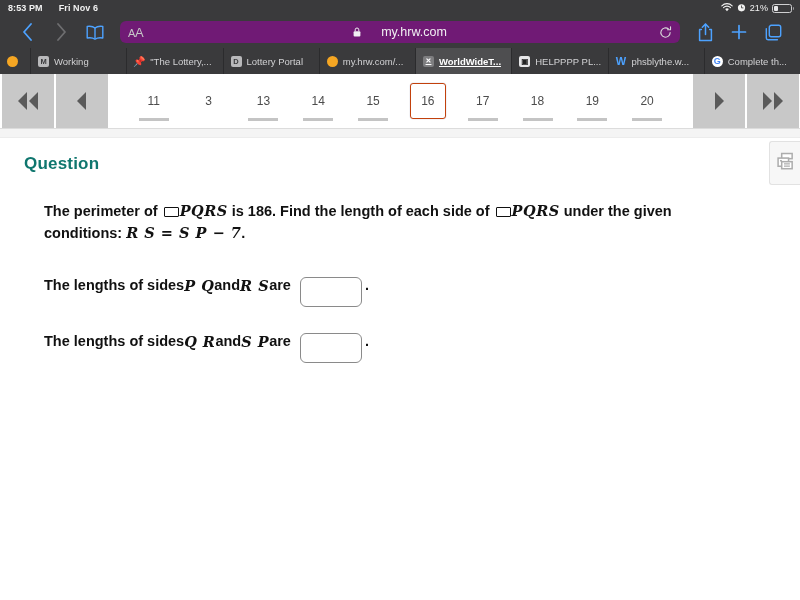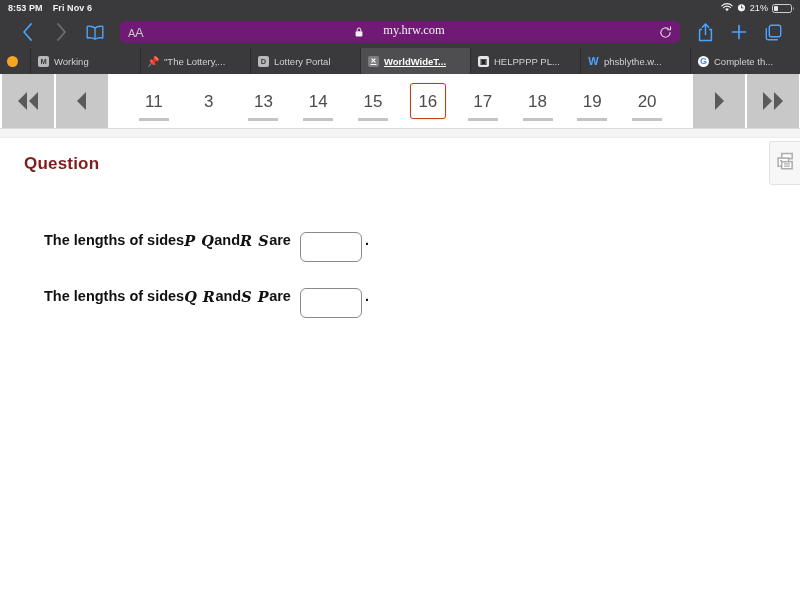--- a/index.html
+++ b/index.html
@@ -20,21 +20,21 @@
     height: 16px;
     background: #3a3a3c;
     display: flex;
     align-items: center;
     padding: 0 8px;
     color: #f2f2f2;
     font-size: 9px;
     font-weight: bold;
     letter-spacing: 0.1px;
   }
-  .status-left { display: flex; align-items: center; gap: 10px; }
+  .status-left { display: flex; align-items: center; gap: 16px; }
   .status-right {
     margin-left: auto;
     display: flex;
     align-items: center;
     gap: 4px;
   }
   .wifi-icon { display: block; }
   .alarm-icon { display: block; }
   .batt-pct { font-size: 9px; font-weight: normal; }
   .batt-shell {
@@ -91,24 +91,24 @@
     color: #c6c6c8;
     font-size: 11px;
     letter-spacing: -0.3px;
     flex: none;
   }
   .aa-label .big { font-size: 13px; }
   .addr-center {
     position: absolute;
     left: 0; right: 0;
     display: flex;
+    align-items: center;
     justify-content: center;
     gap: 20px;
     pointer-events: none;
-    font-family: Liberation Serif, serif;
   }
   .addr-text {
     color: #f0f0f2;
     font-size: 12.5px;
   }
   .reload-btn {
     margin-left: auto;
     color: #d8d8da;
     display: flex;
     align-items: center;
@@ -203,21 +203,21 @@
     justify-content: space-evenly;
     padding: 0 8px;
   }
   .page-item {
     position: relative;
     min-width: 36px;
     height: 36px;
     display: flex;
     align-items: center;
     justify-content: center;
-    font-size: 17px;
+    font-size: 12px;
     color: #4c4c4c;
     box-sizing: border-box;
   }
   .page-item .num { line-height: 1; }
   .page-item.underlined::after {
     content: "";
     position: absolute;
     left: 50%;
     transform: translateX(-50%);
     bottom: -2px;
@@ -239,21 +239,21 @@
     background: #ffffff;
     padding: 0;
   }
   .content-topband {
     height: 8px;
     background: #f4f4f4;
     border-bottom: 1px solid #ececec;
   }
   .q-title {
     font-size: 17px;
-    color: #7f1d1d;
+    color: #0f766e;
     font-weight: bold;
     padding: 16px 0 0 24px;
     letter-spacing: 0.2px;
   }
   .q-body {
     padding: 26px 40px 0 44px;
     max-width: 690px;
   }
   .q-line {
     font-size: 14.5px;
@@ -414,20 +414,24 @@
     <span class="tab-label">Working</span>
   </div>
   <div class="tab">
     <span class="fav fav-pin">📌</span>
     <span class="tab-label">"The Lottery,...</span>
   </div>
   <div class="tab">
     <span class="fav fav-letter">D</span>
     <span class="tab-label">Lottery Portal</span>
   </div>
+  <div class="tab">
+    <span class="fav fav-dot"></span>
+    <span class="tab-label">my.hrw.com/...</span>
+  </div>
   <div class="tab active">
     <span class="fav fav-box">✕</span>
     <span class="tab-label">WorldWideT...</span>
   </div>
   <div class="tab">
     <span class="fav fav-dark">▣</span>
     <span class="tab-label">HELPPPP PL...</span>
   </div>
   <div class="tab">
     <span class="fav fav-w">W</span>
@@ -497,20 +501,23 @@
     </svg>
   </div>
 </div>
 
 <div class="content">
   <div class="content-topband"></div>
 
   <div class="q-title">Question</div>
 
   <div class="q-body">
+    <div class="q-line">
+      <span>The perimeter of </span><span class="pgram"></span><span class="mathvar">PQRS</span><span> is 186. Find the length of each side of </span><span class="pgram"></span><span class="mathvar">PQRS</span><span> under the given conditions: </span><span class="mathvar">R S = S P − 7</span><span>.</span>
+    </div>
 
     <div class="answer-row">
       <span>The lengths of sides </span>
         <span class="mathvar">P Q</span>
         <span> and </span>
         <span class="mathvar">R S</span>
         <span> are</span>
       <input class="answer-box" type="text" value="" placeholder="" style="">
       <span class="period">.</span>
     </div>

